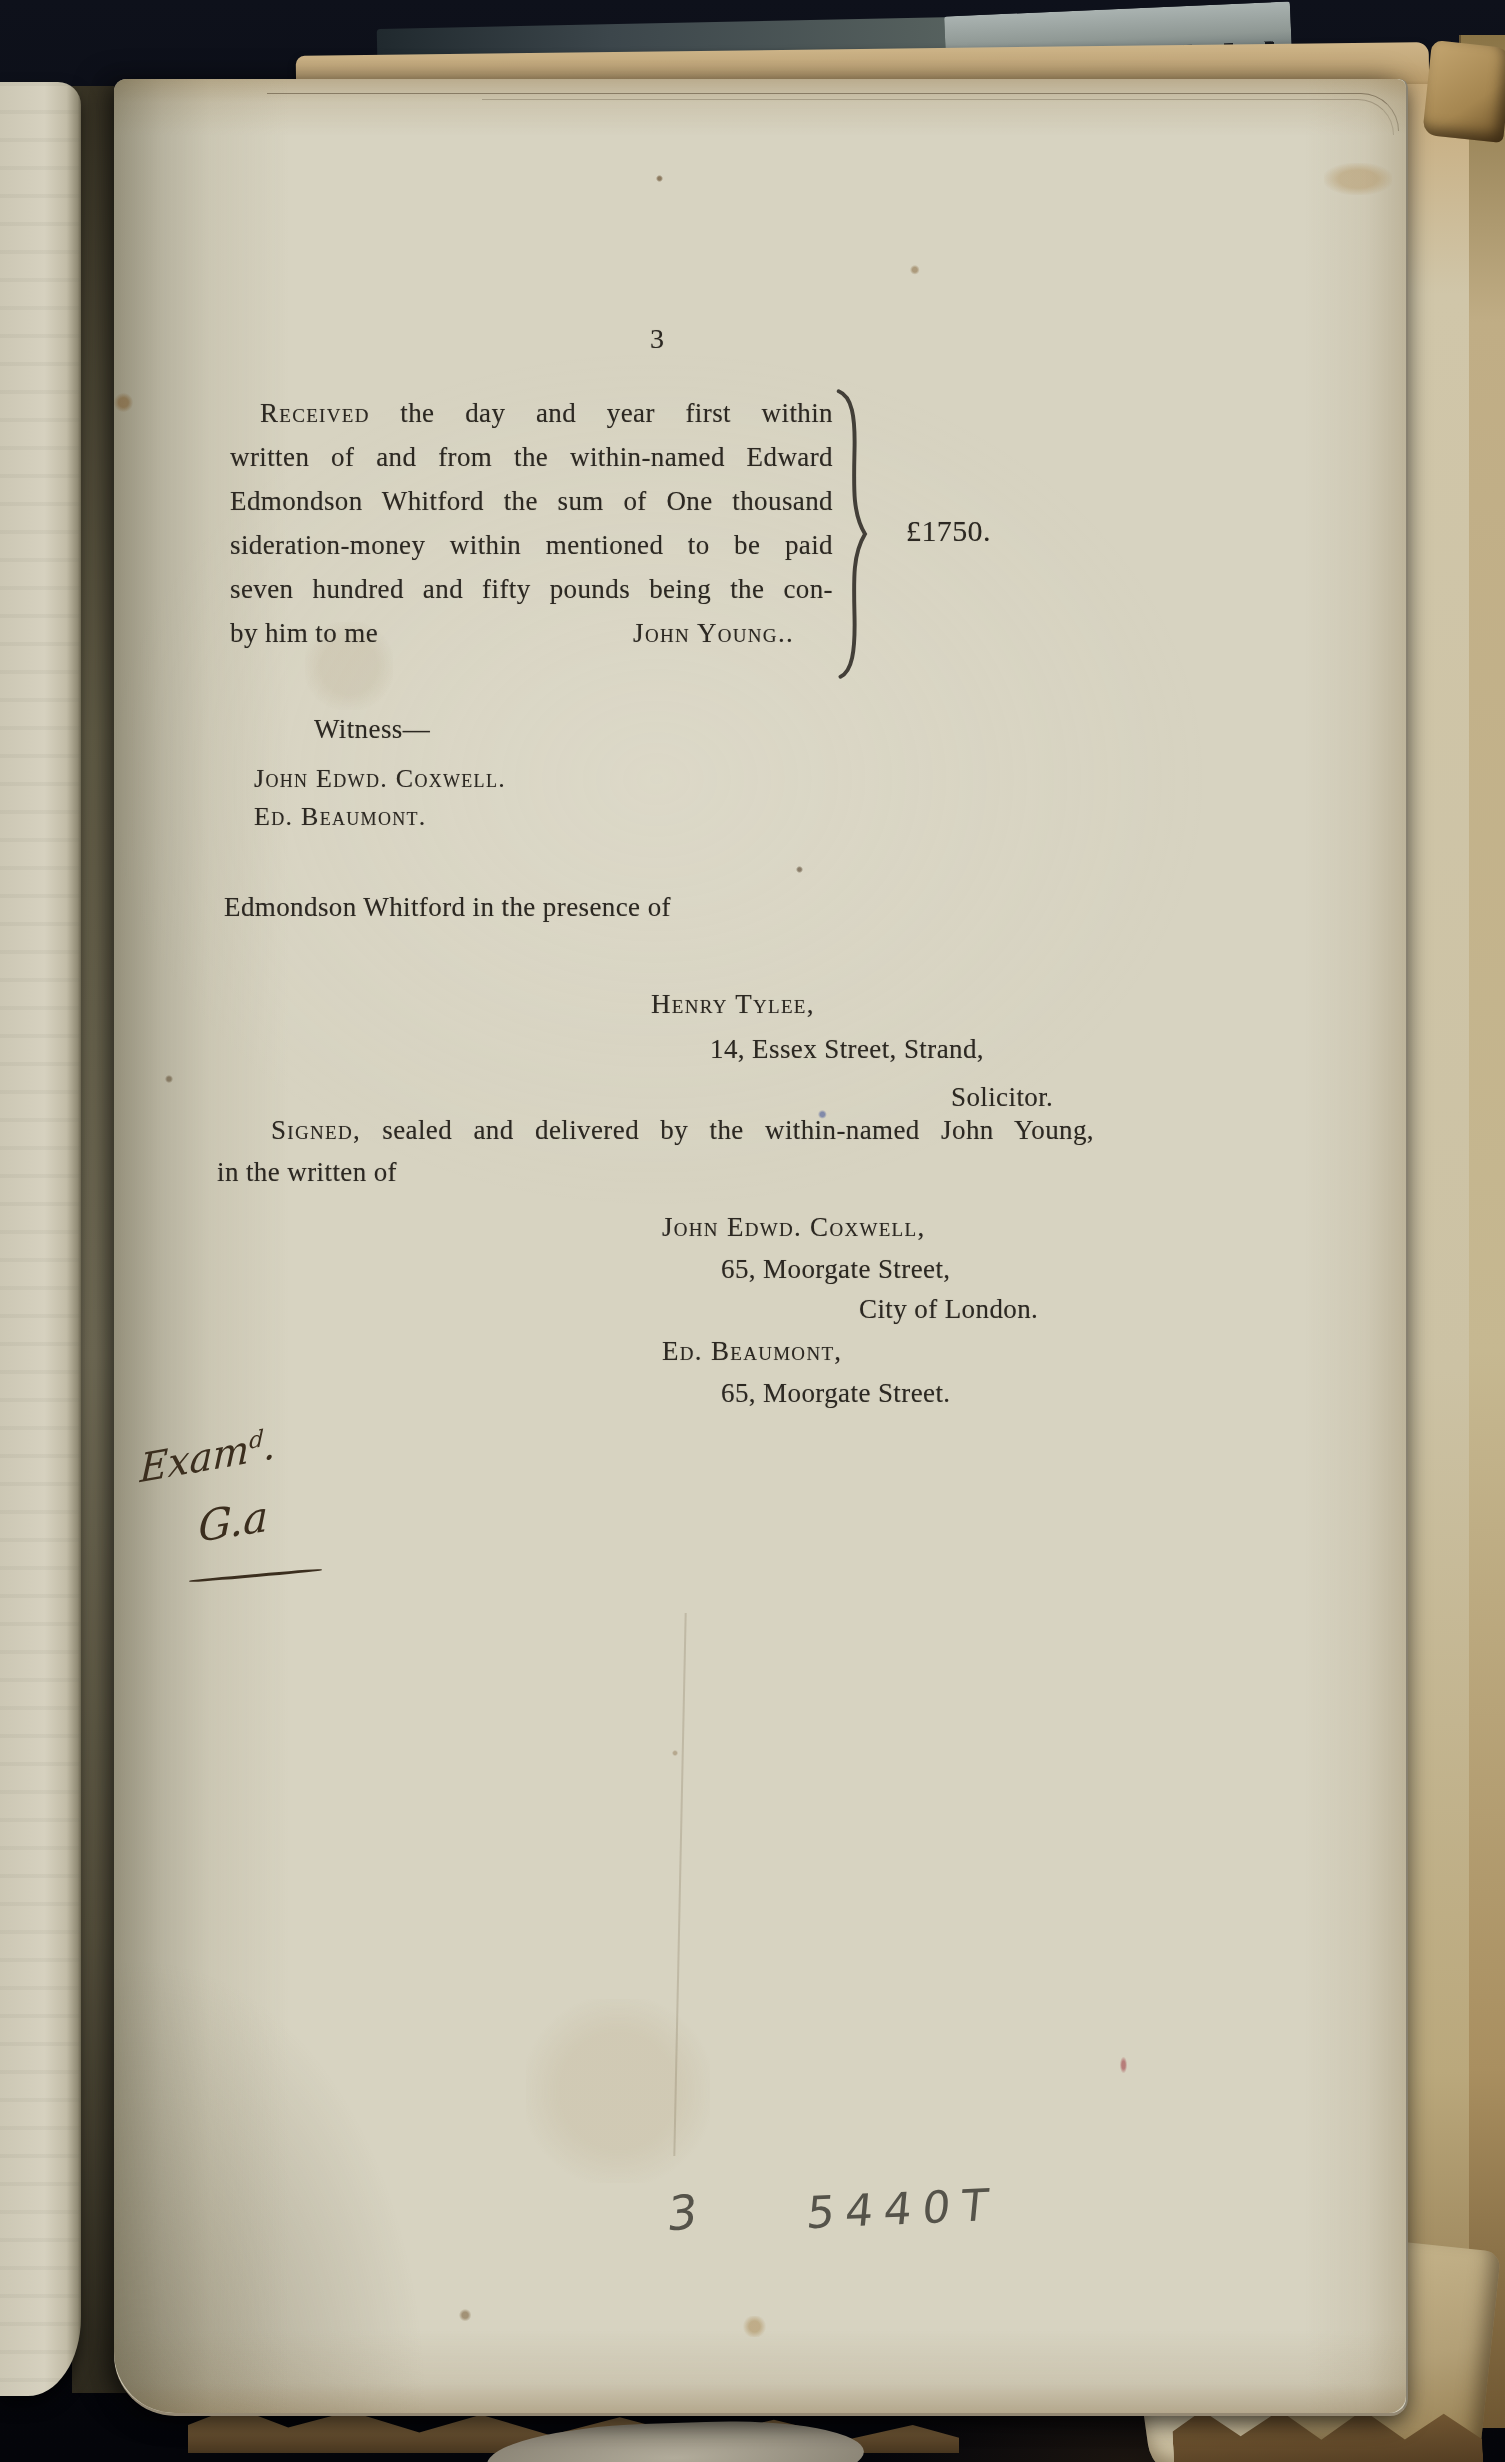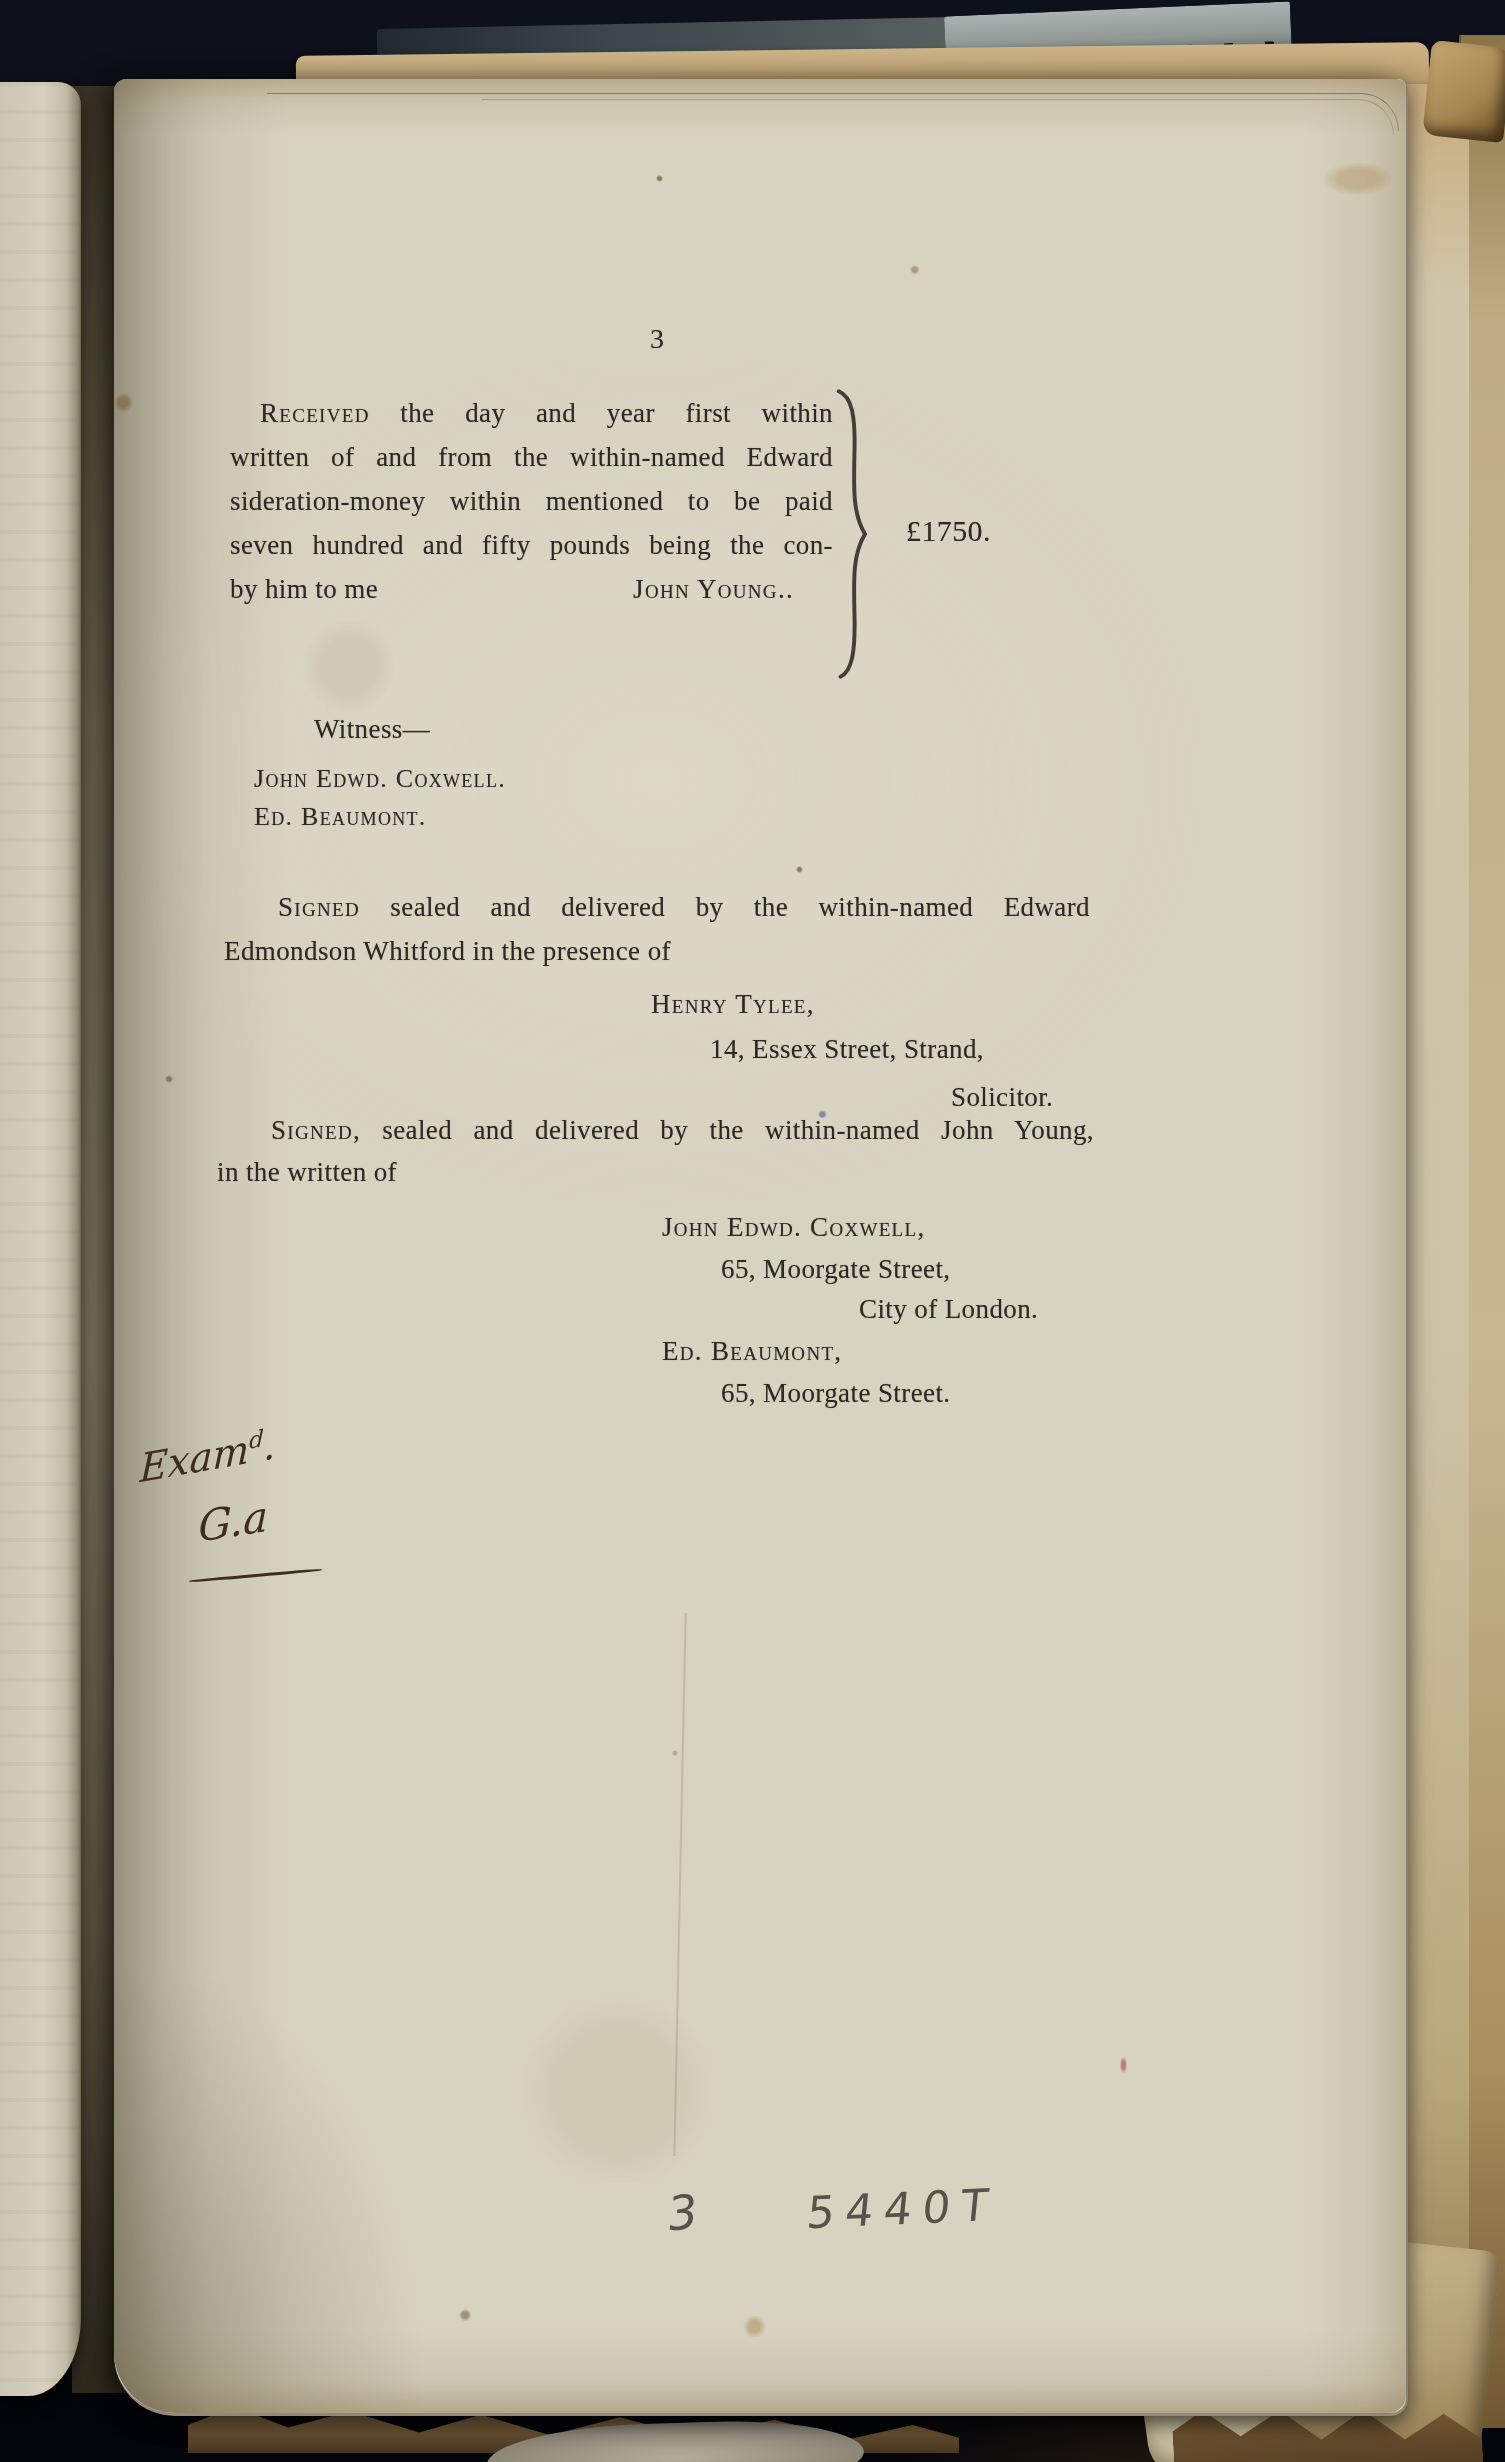--- a/index.html
+++ b/index.html
@@ -171,40 +171,40 @@
     <div class="crease-top"></div>
     <div class="crease-top2"></div>
     <div class="crease-bottom"></div>
     <div class="crease-vert"></div>
 
     <div class="print page-num">3</div>
 
     <div class="print receipt">
       <div class="jline ind1"><span class="sc">Received</span> <span>the day and year first within</span></div>
       <div class="jline">written of and from the within-named Edward</div>
+      <div class="jline">Edmondson Whitford the sum of One thousand</div>
       <div class="jline">sideration-money within mentioned to be paid</div>
       <div class="jline">seven hundred and fifty pounds being the con-</div>
       <div class="lastline">
         <span>by him to me</span>
         <span class="sc">John Young..</span>
       </div>
     </div>
 
     <svg class="brace" width="46" height="296" viewBox="0 0 52 338">
       <path d="M12 6 C27 12 31 34 30 74 C29 118 28 146 42 169 C28 192 29 220 30 262 C31 304 27 326 14 332" fill="none" stroke="#2e2a24" stroke-width="4.5" stroke-linecap="round" opacity="0.88"></path>
     </svg>
 
     <div class="print amount">£1750.</div>
 
     <div class="print wit-label">Witness—</div>
     <div class="print sc wname1">John Edwd. Coxwell.</div>
     <div class="print sc wname2">Ed. Beaumont.</div>
 
     <div class="print att1">
-      <div class="jline ind2"><span class="sc">Signed</span> <span>sealed and delivered by the within-named Edward</span></div>
       <div>Edmondson Whitford in the presence of</div>
     </div>
     <div class="print sc tylee">Henry Tylee,</div>
     <div class="print essex">14, Essex Street, Strand,</div>
     <div class="print solicitor">Solicitor.</div>
 
     <div class="print att2">
       <div class="jline ind2"><span class="sc">Signed,</span> <span>sealed and delivered by the within-named John Young,</span></div>
       <div>in the written of</div>
     </div>

